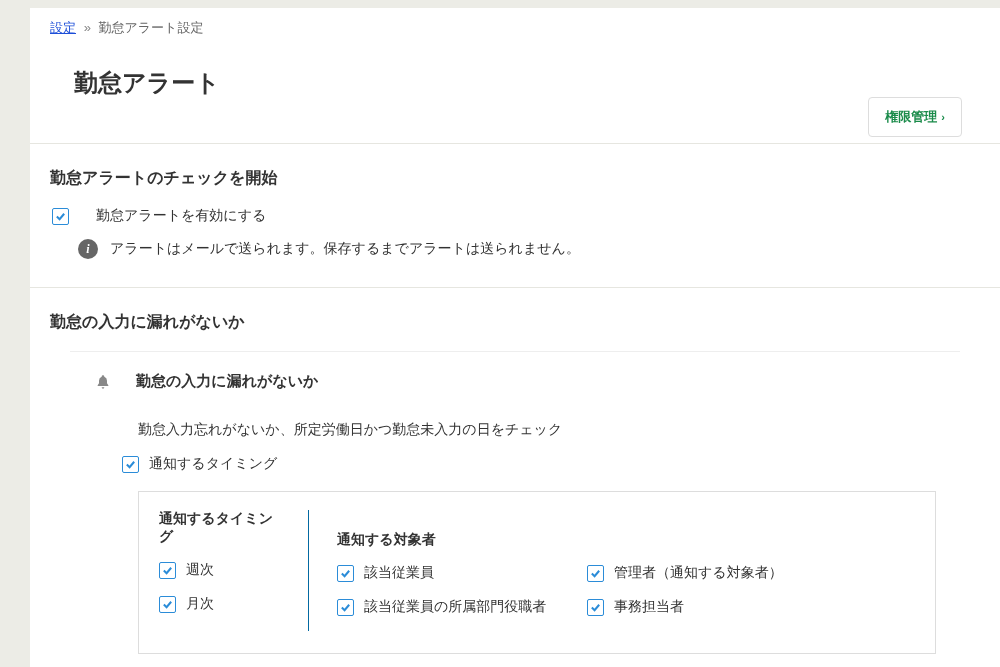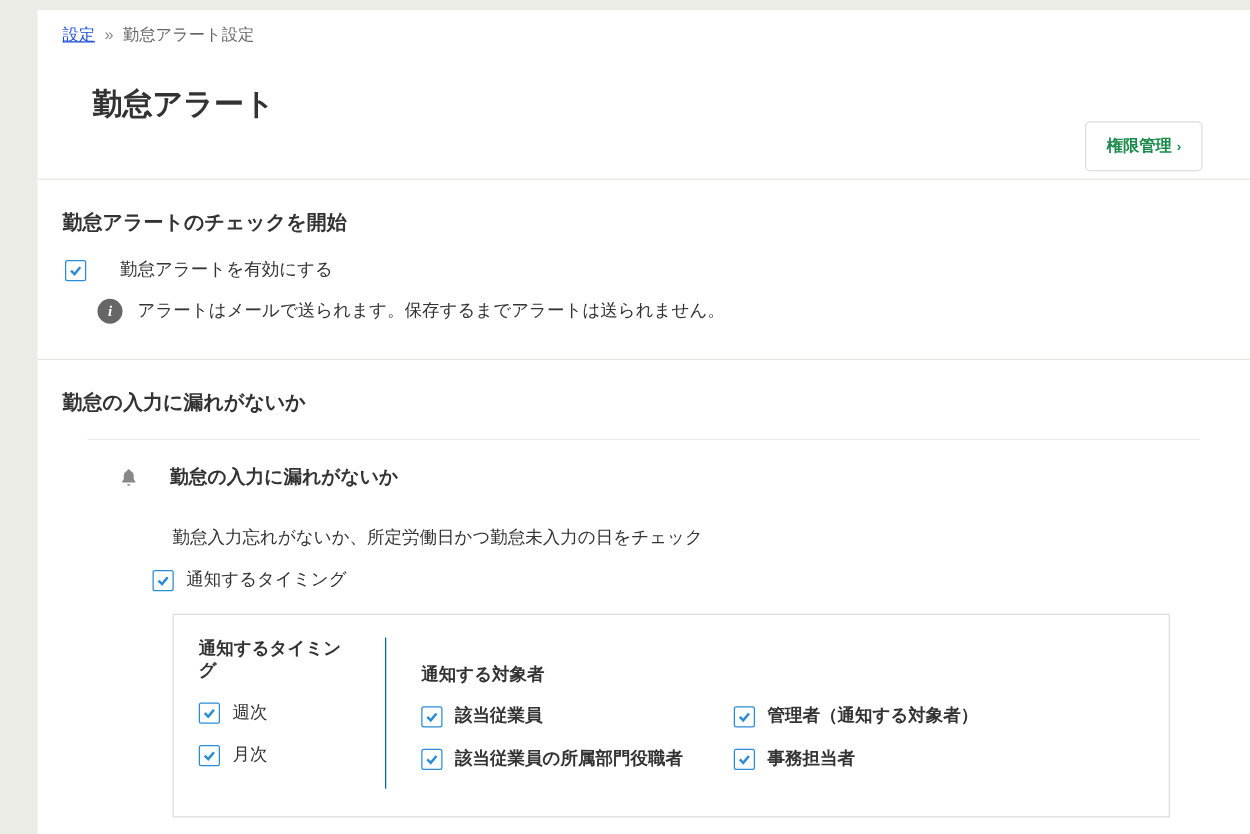--- a/index.html
+++ b/index.html
@@ -131,21 +131,21 @@
     margin-left: 44px;
     padding: 18px 20px 22px;
     display: flex;
     gap: 0;
   }
   .grid-col { padding-right: 28px; }
   .grid-col.left { width: 190px; border-right: 1px solid #0369a1; }
   .grid-col.right { padding-left: 28px; flex: 1; margin-top: 21px; }
   .grid-heading { font-size: 14px; font-weight: 700; margin-bottom: 14px; }
   .opt-row { display: flex; align-items: center; gap: 10px; margin-bottom: 14px; min-height: 20px; }
-  .opt-col-wrap { display: grid; grid-template-columns: 230px 300px; column-gap: 20px; font-weight: bold; }
+  .opt-col-wrap { display: grid; grid-template-columns: 230px 300px; column-gap: 20px; }
   .tag {
     display: inline-block;
     border: 1px solid #1a8b4a;
     color: #1a8b4a;
     font-size: 11px;
     padding: 2px 8px;
     margin-left: 8px;
     border-radius: 2px;
   }
 </style>

